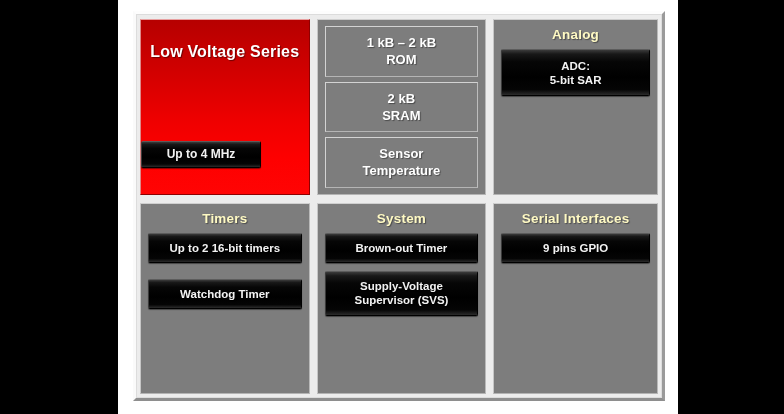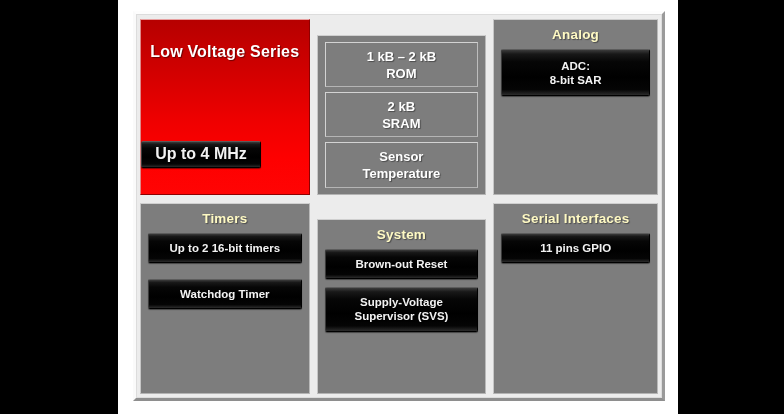--- a/index.html
+++ b/index.html
@@ -44,21 +44,21 @@
     background:#7d7d7d;
     box-sizing:border-box;
     border-top:1px solid #cfcfcf;
     border-left:1px solid #c6c6c6;
     border-right:1px solid #b9b9b9;
     border-bottom:1px solid #b3b3b3;
     padding:6px 7px;
     display:flex;flex-direction:column;
   }
   .col1{width:172px;}
-  .col2{width:172px;margin-top:16px;}
+  .col2{width:172px;}
   .col3{width:167px;}
 
   
   .panel-red{
     background:linear-gradient(180deg,#b60000 0%,#d00000 28%,#ef0000 58%,#fe0000 80%,#ff0404 100%);
     border-top:1px solid #e8a0a0;
     border-left:1px solid #de8a8a;
     border-right:1px solid #8e0000;
     border-bottom:1px solid #8e0000;
     padding:0;
@@ -88,21 +88,21 @@
     color:#f2f2f2;
     font-size:11.5px;font-weight:bold;line-height:14px;
     text-align:center;
     display:flex;align-items:center;justify-content:center;
     text-shadow:1px 1px 1px rgba(0,0,0,.9);
     box-shadow:0 1px 1px rgba(0,0,0,.45);
     box-sizing:border-box;
     padding:3px 4px;
   }
   .blk-red{
-    width:120px;height:27px;margin-bottom:26px;font-size:16px;
+    width:120px;height:27px;margin-bottom:26px;font-size:12px;
   }
 
   
   .gblk{
     background:#7d7d7d;
     border:1px solid #d3d3d3;
     border-right-color:#bdbdbd;
     border-bottom-color:#b5b5b5;
     color:#ffffff;
     font-size:13px;font-weight:bold;line-height:17px;
@@ -158,49 +158,49 @@
             </div>
           </div>
         </div>
       </div>
 
       <div class="panel col3">
         <div class="panel-title">Analog</div>
         <div class="blk h47">
           <div>
             <div>ADC:</div>
-            <div>8-bit SAR</div>
+            <div>5-bit SAR</div>
           </div>
         </div>
         <div class="gap-analog"></div>
         <div style="height:9px"></div>
       </div>
     </div>
 
     <div class="row row-bot">
 
       <div class="panel col1">
         <div class="panel-title">Timers</div>
         <div class="blk h30">Up to 2 16-bit timers</div>
         <div style="height:8px"></div>
         <div style="height:8px"></div>
         <div class="blk h30">Watchdog Timer</div>
       </div>
 
       <div class="panel col2">
         <div class="panel-title">System</div>
-        <div class="blk h30">Brown-out Reset</div>
+        <div class="blk h30">Brown-out Timer</div>
         <div style="height:8px"></div>
         <div class="blk" style="height:45px">
           <div>
             <div>Supply-Voltage</div>
             <div>Supervisor (SVS)</div>
           </div>
         </div>
       </div>
 
       <div class="panel col3">
         <div class="panel-title">Serial Interfaces</div>
-        <div class="blk h30">11 pins GPIO</div>
+        <div class="blk h30">9 pins GPIO</div>
       </div>
     </div>
   </div>
 </div>
 
 </body></html>

